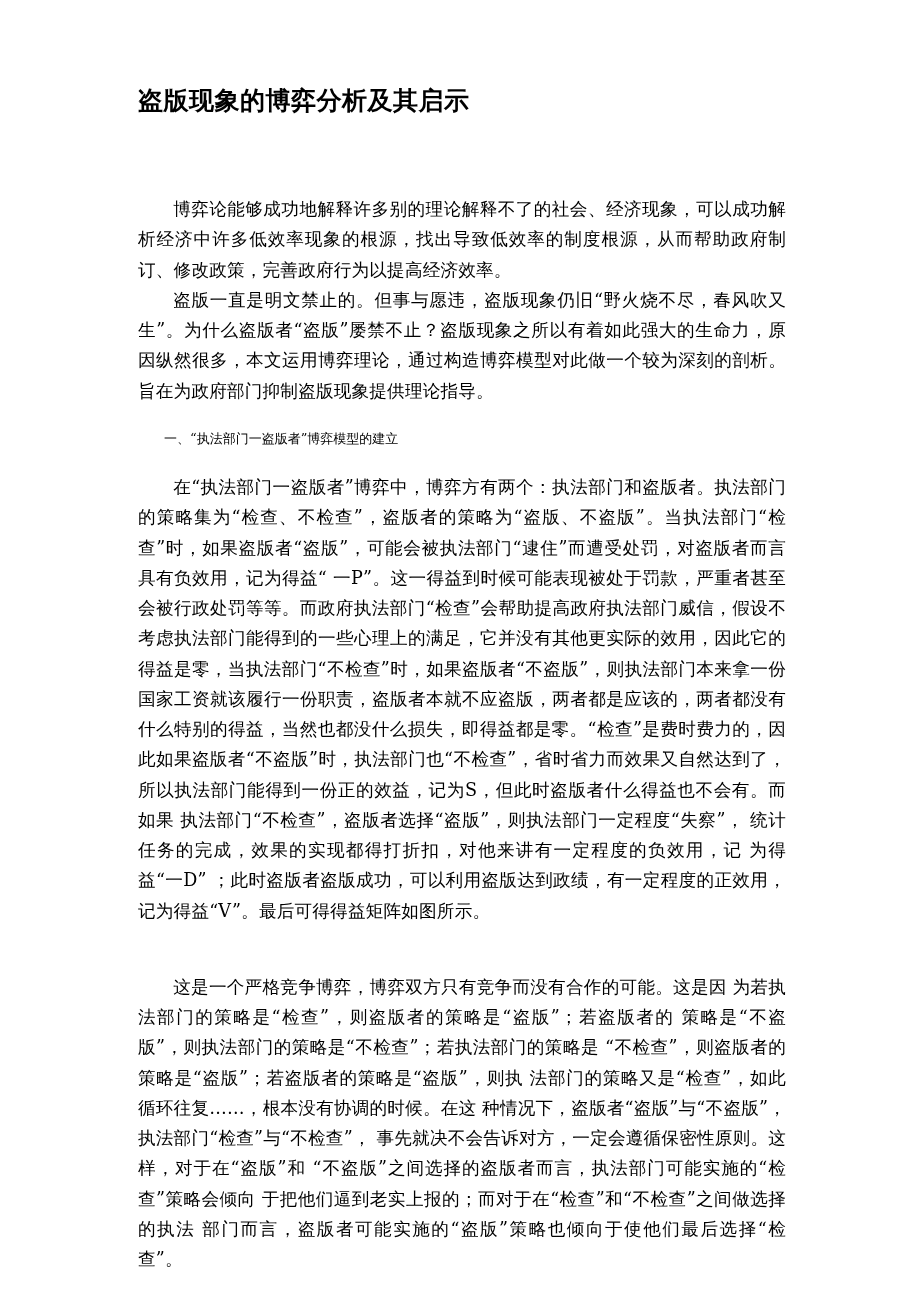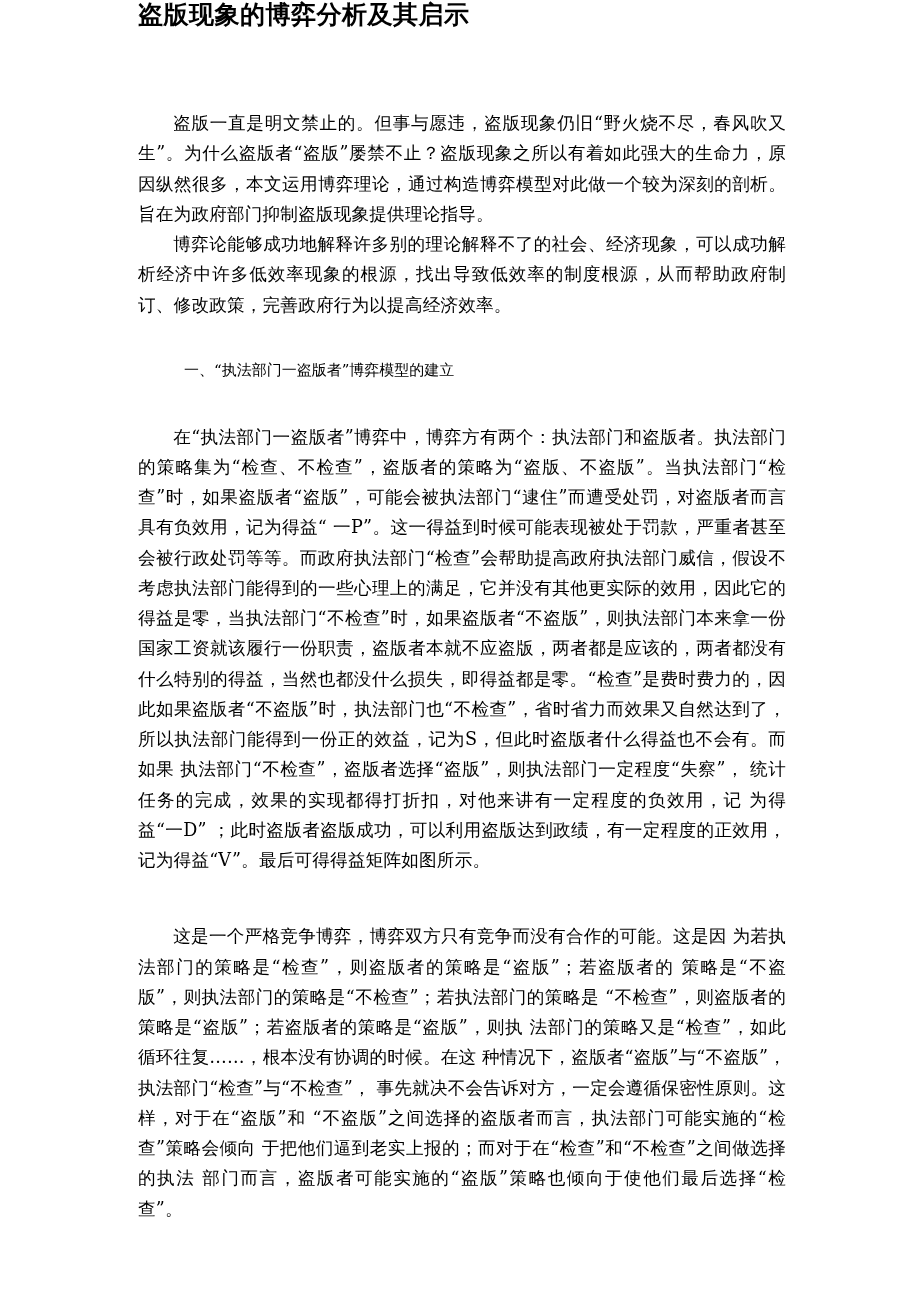--- a/index.html
+++ b/index.html
@@ -23,20 +23,21 @@
     position: absolute;
     left: 138px;
     top: 0;
     width: 648px;
   }
   .doc-title {
     font-size: 25px;
     font-weight: bold;
     letter-spacing: 0.5px;
     margin: 0;
+    padding-top: 86px;
     line-height: 1.2;
     font-family: "DejaVu Sans", "Liberation Sans", sans-serif;
   }
   .body-block {
     margin-top: 78px;
   }
   p.para {
     margin: 0;
     font-size: 17.6px;
     line-height: 1.72;
@@ -44,38 +45,38 @@
     text-justify: inter-ideograph;
     letter-spacing: 0.2px;
   }
   p.indent2 {
     text-indent: 2em;
   }
   .gap-md { height: 22px; }
   .gap-xl { height: 46px; }
   .section-head {
     text-indent: 2em;
-    font-size: 15px;
+    font-size: 13px;
     line-height: 1.72;
-    margin: 16px;
+    margin: 0;
   }
 </style>
 </head>
 <body>
 
 <div class="page">
   <div class="content">
 
     <h1 class="doc-title">盗版现象的博弈分析及其启示</h1>
 
     <div class="body-block">
 
+      <p class="para indent2">博弈论能够成功地解释许多别的理论解释不了的社会、经济现象，可以成功解析经济中许多低效率现象的根源，找出导致低效率的制度根源，从而帮助政府制订、修改政策，完善政府行为以提高经济效率。</p>
+
       <p class="para indent2">盗版一直是明文禁止的。但事与愿违，盗版现象仍旧“野火烧不尽，春风吹又生”。为什么盗版者“盗版”屡禁不止？盗版现象之所以有着如此强大的生命力，原因纵然很多，本文运用博弈理论，通过构造博弈模型对此做一个较为深刻的剖析。旨在为政府部门抑制盗版现象提供理论指导。</p>
-
-      <p class="para indent2">博弈论能够成功地解释许多别的理论解释不了的社会、经济现象，可以成功解析经济中许多低效率现象的根源，找出导致低效率的制度根源，从而帮助政府制订、修改政策，完善政府行为以提高经济效率。</p>
 
       <div class="gap-md"></div>
 
       <p class="section-head">一、“执法部门一盗版者”博弈模型的建立</p>
 
       <div class="gap-md"></div>
 
 
       <p class="para indent2">在“执法部门一盗版者”博弈中，博弈方有两个：执法部门和盗版者。执法部门的策略集为“检查、不检查”，盗版者的策略为“盗版、不盗版”。当执法部门“检查”时，如果盗版者“盗版”，可能会被执法部门“逮住”而遭受处罚，对盗版者而言具有负效用，记为得益“ 一P”。这一得益到时候可能表现被处于罚款，严重者甚至会被行政处罚等等。而政府执法部门“检查”会帮助提高政府执法部门威信，假设不考虑执法部门能得到的一些心理上的满足，它并没有其他更实际的效用，因此它的得益是零，当执法部门“不检查”时，如果盗版者“不盗版”，则执法部门本来拿一份国家工资就该履行一份职责，盗版者本就不应盗版，两者都是应该的，两者都没有什么特别的得益，当然也都没什么损失，即得益都是零。“检查”是费时费力的，因此如果盗版者“不盗版”时，执法部门也“不检查”，省时省力而效果又自然达到了，所以执法部门能得到一份正的效益，记为S，但此时盗版者什么得益也不会有。而如果 执法部门“不检查”，盗版者选择“盗版”，则执法部门一定程度“失察”， 统计任务的完成，效果的实现都得打折扣，对他来讲有一定程度的负效用，记 为得益“一D” ；此时盗版者盗版成功，可以利用盗版达到政绩，有一定程度的正效用，记为得益“V”。最后可得得益矩阵如图所示。</p>
 

